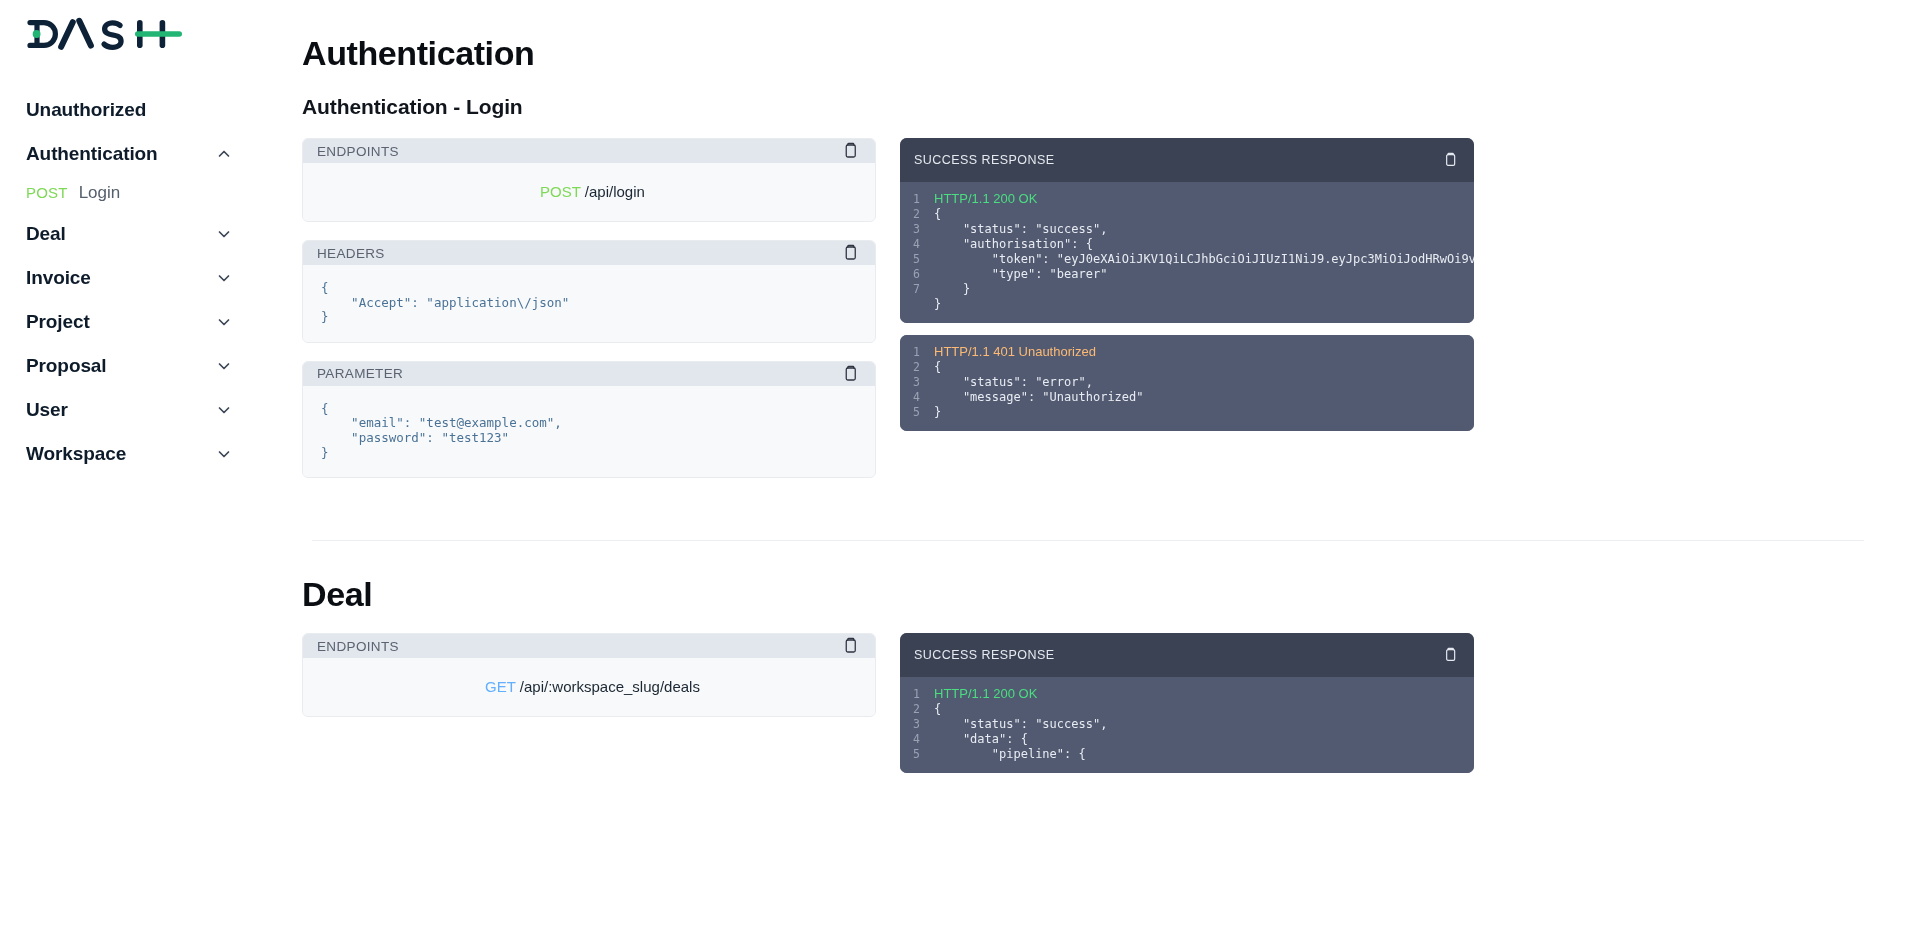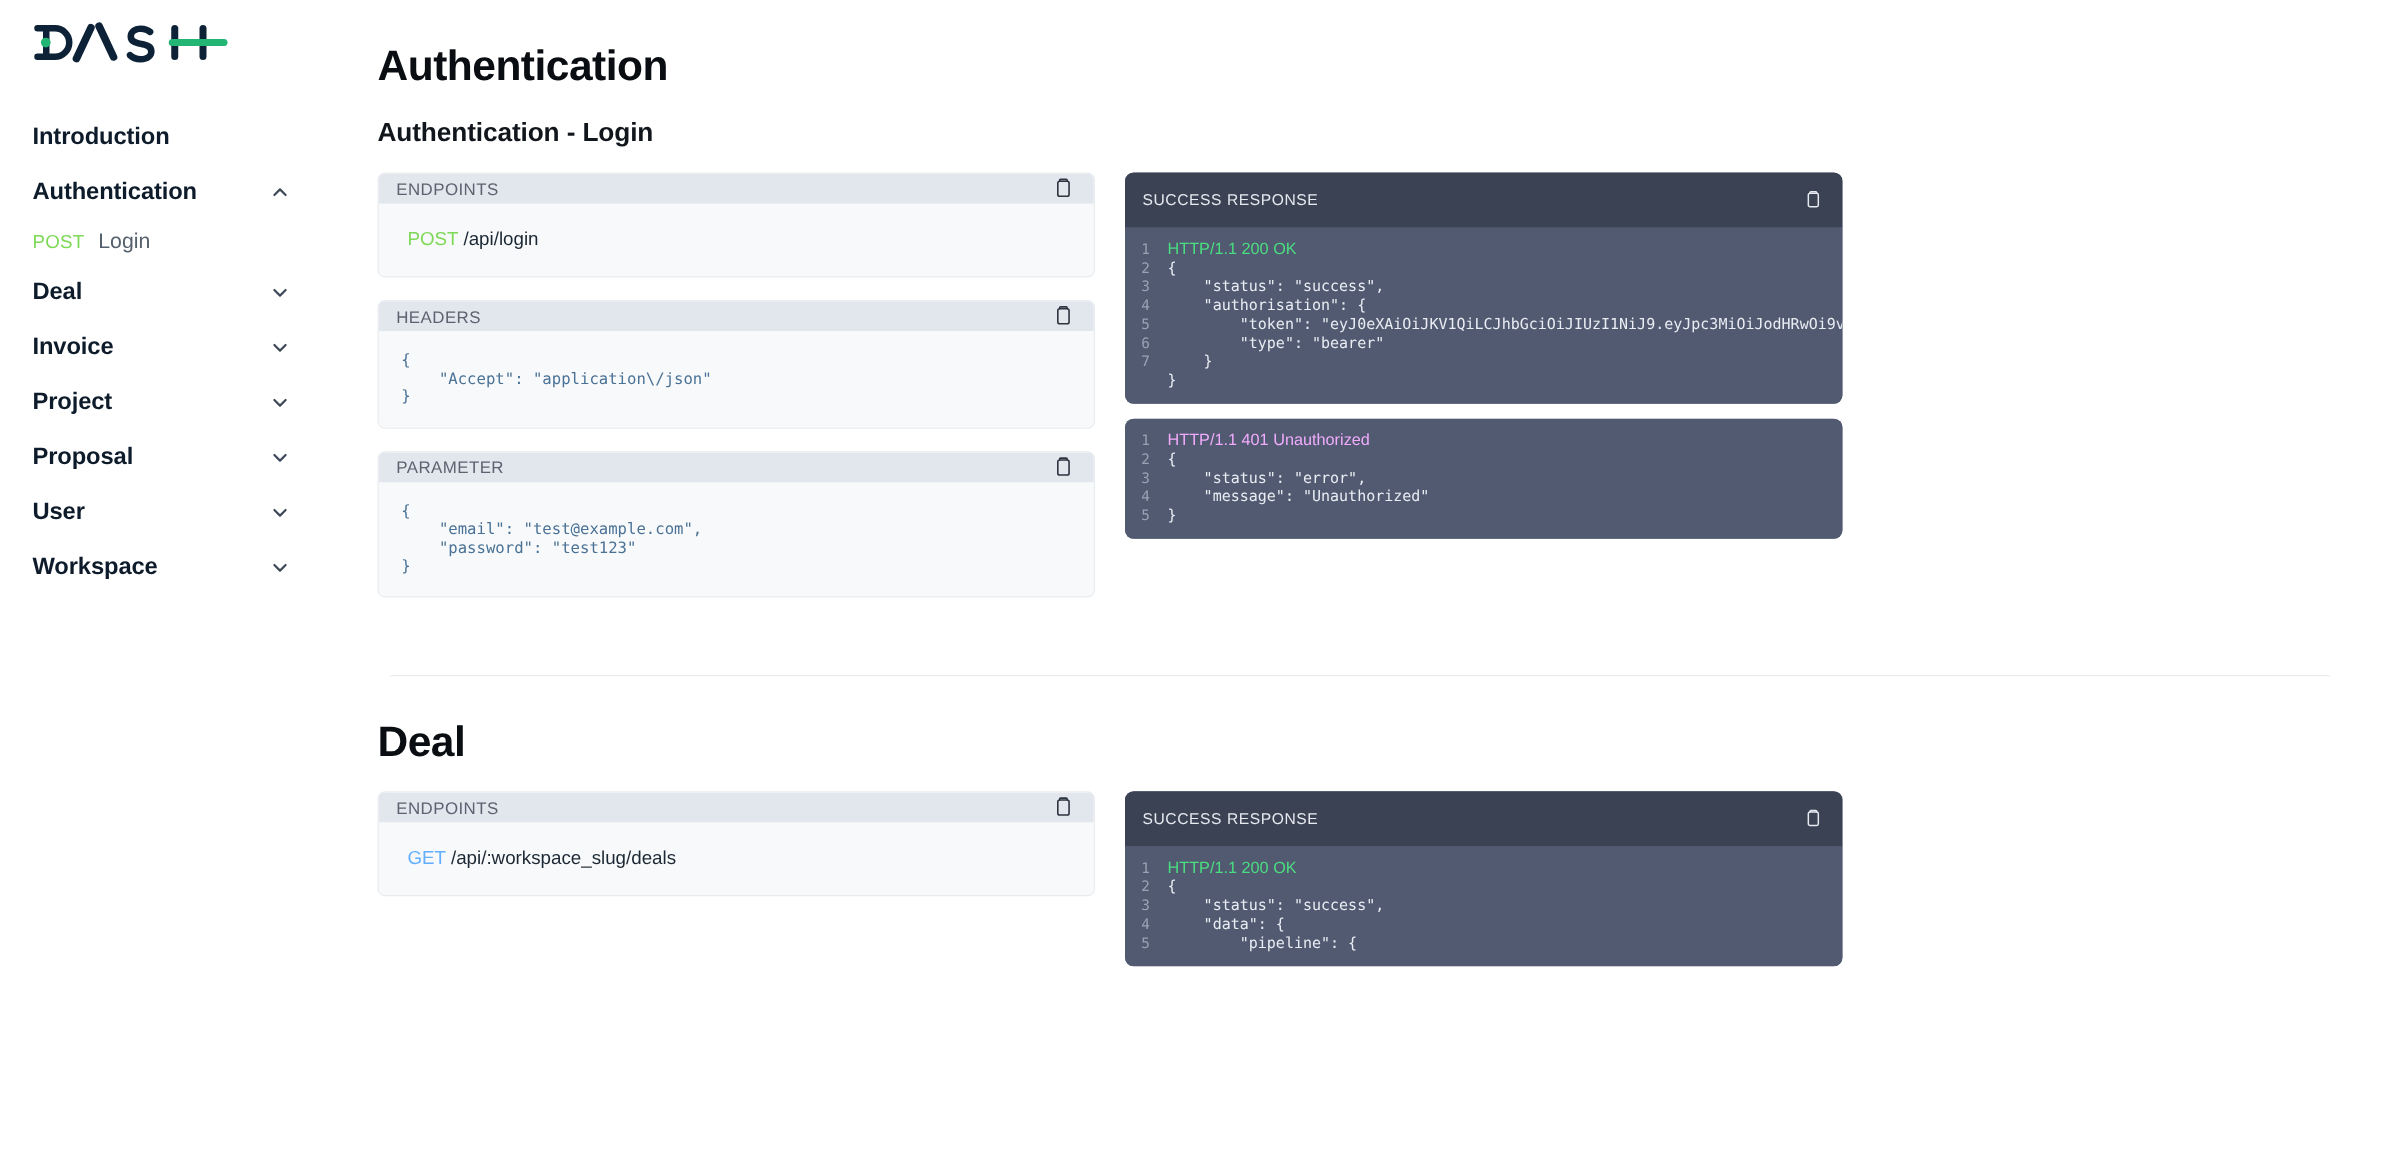--- a/index.html
+++ b/index.html
@@ -73,21 +73,21 @@
     height: 24px;
   }
   .card-head-title {
     font-size: 13.5px; font-weight: 500; color: #5b6370;
     letter-spacing: .35px;
   }
   .copy-btn { width: 18px; height: 18px; color: #2e3440; cursor: pointer; }
   .copy-btn svg { display: block; }
   .card-body { padding: 13px 16px 15px 16px; background: #f8f9fa; }
   .endpoint-line {
-    font-size: 15px; color: #1b2733; padding: 7px 0 6px 7px;
+    font-size: 15px; color: #1b2733; padding: 7px 0 6px 7px; text-align: center;
   }
   .endpoint-line .m { color: #7ed957; }
   .endpoint-line .m.get { color: #61affe; }
   .endpoint-line .p { color: #1b2733; }
   pre.codeblock {
     font-family: "DejaVu Sans Mono", monospace;
     font-size: 12.5px; line-height: 14.6px;
     color: #4a7296; white-space: pre; padding: 3px 0 2px 2px;
   }
 
@@ -114,21 +114,21 @@
   .ln {
     width: 34px; min-width: 34px; text-align: right; padding-right: 14px;
     font-family: "DejaVu Sans Mono", monospace;
     font-size: 11.5px; color: #9aa2b4;
   }
   .ctext {
     font-family: "DejaVu Sans Mono", monospace;
     font-size: 12px; color: #e9ecf2; white-space: pre;
   }
   .ctext.ok { color: #4ade80; font-family: "Liberation Sans", sans-serif; font-size: 13px; }
-  .ctext.err { color: #f0abfc; font-family: "Liberation Sans", sans-serif; font-size: 13px; text-align: right; }
+  .ctext.err { color: #fdba74; font-family: "Liberation Sans", sans-serif; font-size: 13px; text-align: right; }
 </style>
 </head>
 <body>
 
 <div class="page">
 
   <aside class="sidebar">
     <div class="logo-wrap">
       <svg class="logo" width="160" height="40" viewBox="0 0 160 40">
         <g fill="#0d2137">
@@ -140,21 +140,21 @@
           <rect x="133.6" y="6" width="5.6" height="28" rx="2.8"></rect>
         </g>
         <rect x="109" y="17.2" width="47" height="5.6" rx="2.8" fill="#22b573"></rect>
         <circle cx="10.6" cy="20" r="3.9" fill="#22b573"></circle>
       </svg>
     </div>
 
     <nav class="nav">
 
       <div class="nav-item">
-        <span class="nav-label">Introduction</span>
+        <span class="nav-label">Unauthorized</span>
       </div>
 
       <div class="nav-item">
         <span class="nav-label">Authentication</span>
         <span class="chev">
           <svg width="16" height="16" viewBox="0 0 16 16" fill="none" stroke="currentColor" stroke-width="1.7" stroke-linecap="round" stroke-linejoin="round">
               <path d="M3.5 10 8 5.5 12.5 10"></path>
             </svg>
         </span>
       </div>

